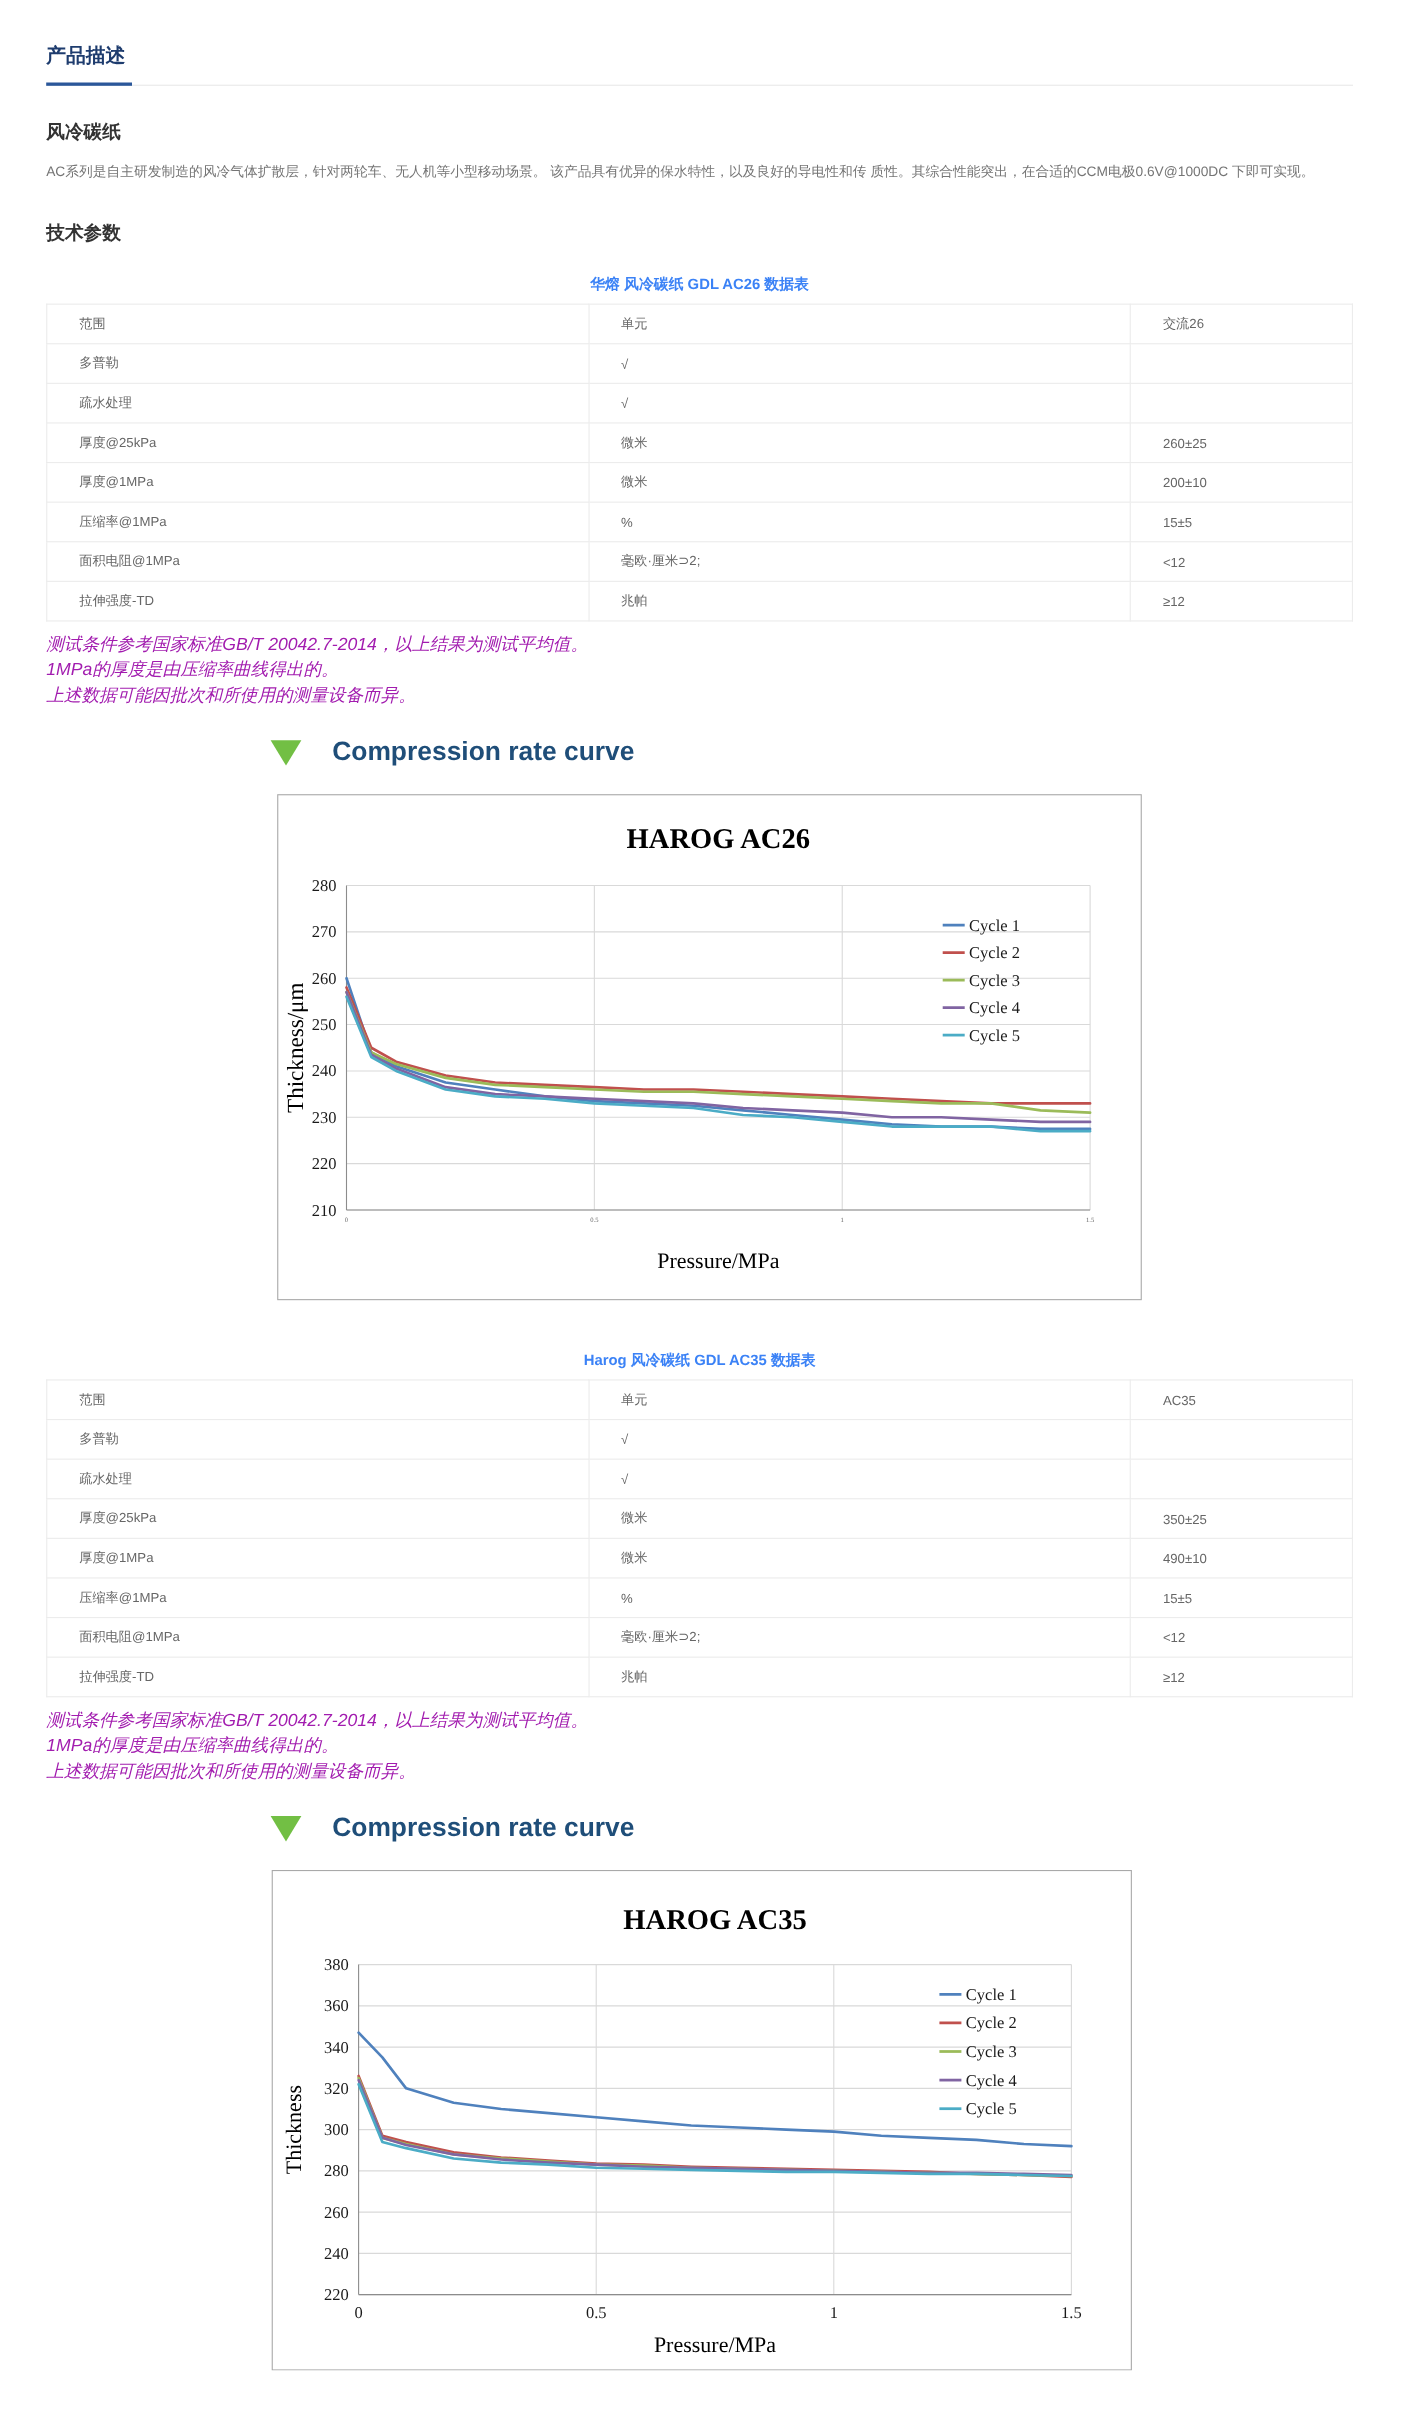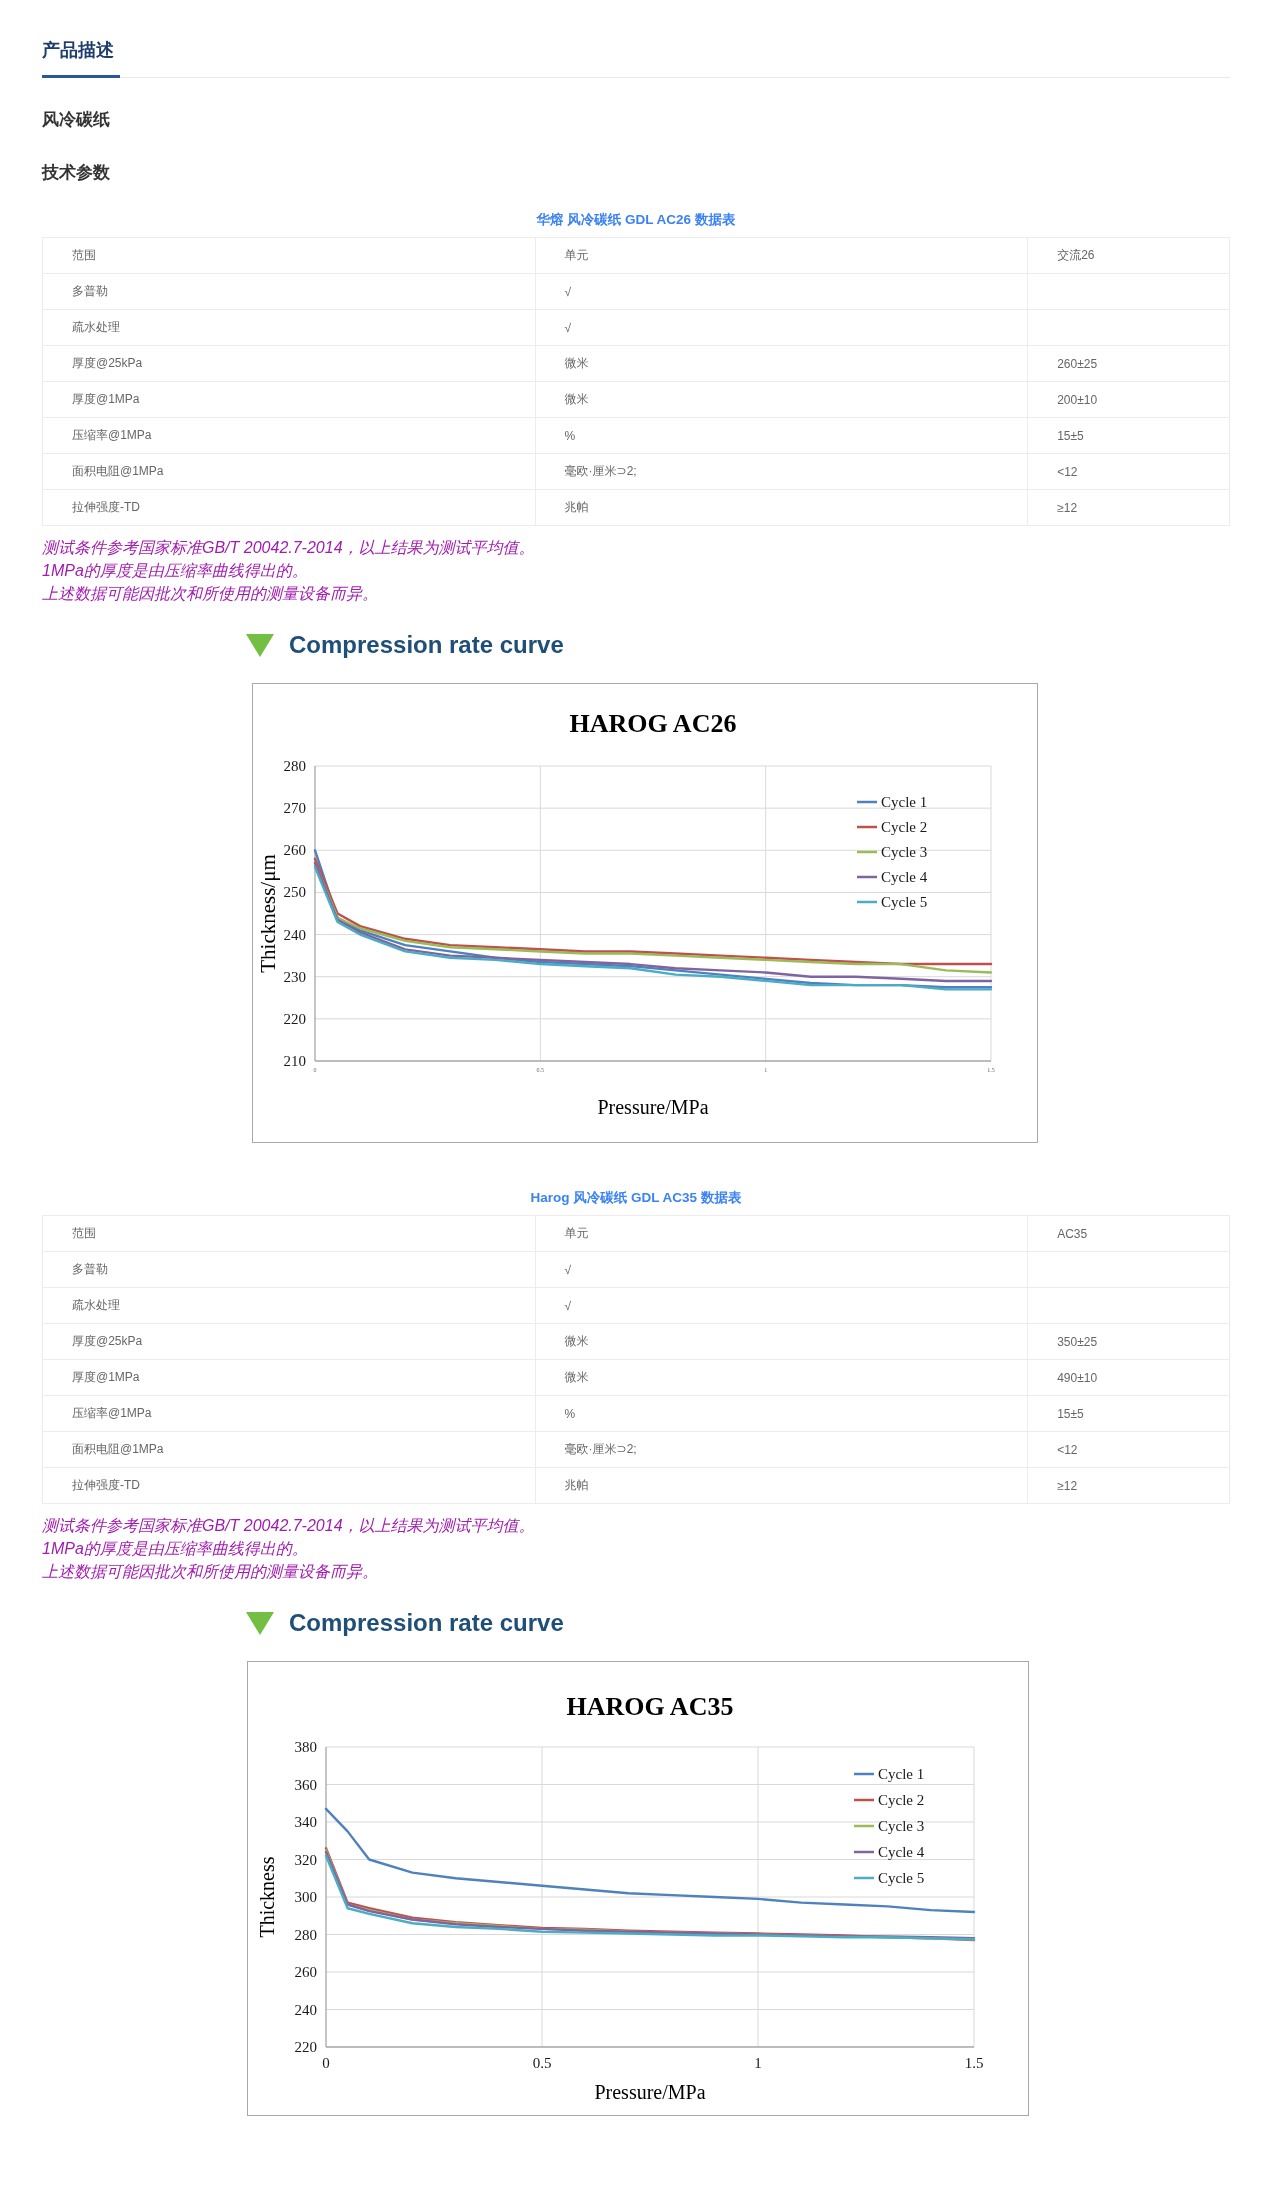--- a/index.html
+++ b/index.html
@@ -22,21 +22,21 @@
 
   .spec-caption { text-align:center; font-weight:700; font-size:13.5px; color:#3b82f6; margin:27px 0 8px; }
   table.spec { width:100%; border-collapse:collapse; table-layout:fixed; }
   table.spec td {
     border:1px solid #ececec; font-size:12px; color:#666;
     padding:9px 29px; height:33px; overflow:hidden; white-space:nowrap;
   }
   .notes { margin-top:10px; }
   .notes div { font-size:16px; color:#a21caf; line-height:23px;font-style:italic; }
 
-  .curve-heading { display:flex; align-items:center; gap:15px; margin:26px 0 24px 204px; }
+  .curve-heading { display:flex; align-items:center; gap:28px; margin:26px 0 24px 204px; }
   .tri {
     width:0; height:0;
     border-left:14px solid transparent; border-right:14px solid transparent;
     border-top:23px solid #72bf44;
   }
   .curve-heading .txt { font-size:24px; font-weight:700; color:#1f4e79; }
 
   .chart-wrap {
     width:786px; margin-left:210px; border:1px solid #a9a9a9; background:#fff;
   }
@@ -45,20 +45,21 @@
 </head>
 <body>
 
 <div class="content">
 
   <div class="page-header">
     <span class="title">产品描述</span>
   </div>
 
   <div class="section-title">风冷碳纸</div>
+  <p class="para">AC系列是自主研发制造的风冷气体扩散层，针对两轮车、无人机等小型移动场景。 该产品具有优异的保水特性，以及良好的导电性和传 质性。其综合性能突出，在合适的CCM电极0.6V@1000DC 下即可实现。</p>
 
   <div class="section-title">技术参数</div>
 
   <div class="spec-caption">华熔 风冷碳纸 GDL AC26 数据表</div>
   <table class="spec">
     <colgroup>
         <col style="width:41.5%">
         <col style="width:41.5%">
         <col style="width:17%">
       </colgroup>

